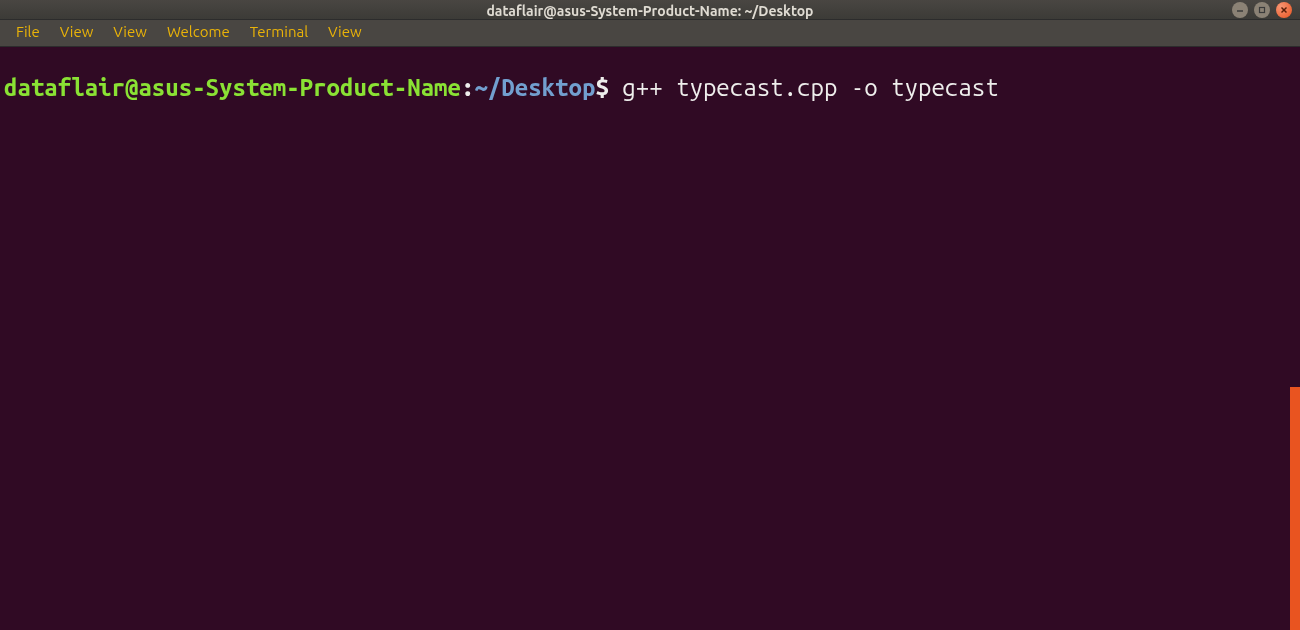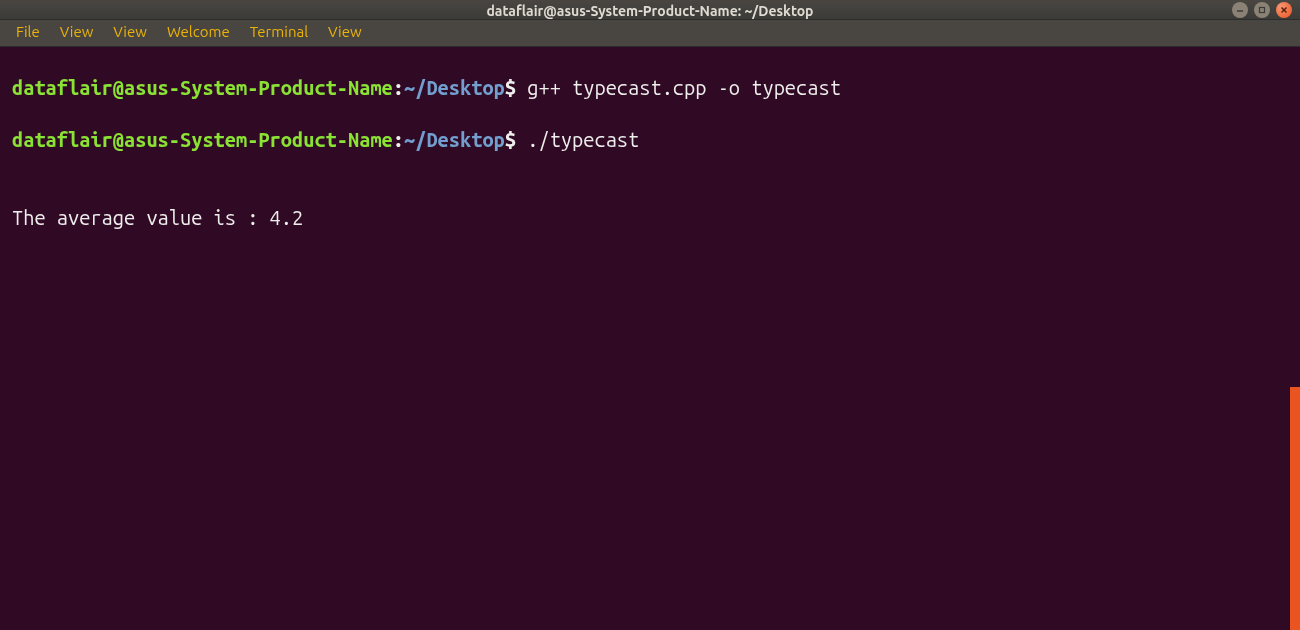--- a/index.html
+++ b/index.html
@@ -78,22 +78,22 @@
       font-size: 15px;
       border-bottom: 1px solid #2c2c2c;
     }
     .menu-item {
       padding: 3px 10px;
       cursor: pointer;
     }
     .terminal {
       flex: 1;
       background: #300a24;
-      padding: 2px 12px;
-      font-size: 20px;
+      padding: 2px 4px;
+      font-size: 24px;
       line-height: 26px;
       color: #eeeeec;
       white-space: pre;
       position: relative;
       font-family: "Ubuntu Mono", "DejaVu Sans Mono", monospace;
     }
     .scrollbar-track {
       position: absolute;
       right: 0;
       top: 340px;
@@ -163,19 +163,17 @@
     <span class="menu-item">File</span>
     <span class="menu-item">View</span>
     <span class="menu-item">View</span>
     <span class="menu-item">Welcome</span>
     <span class="menu-item">Terminal</span>
     <span class="menu-item">View</span>
   </div>
 
   <div class="terminal">
 <span class="line"><span class="prompt-user">dataflair@asus-System-Product-Name</span><span class="prompt-colon">:</span><span class="prompt-path">~/Desktop</span><span class="prompt-dollar">$</span><span class="cmd"> g++ typecast.cpp -o typecast</span></span>
-<span class="line"><span class="prompt-user">dataflair@asus-System-Product-Name</span><span class="prompt-colon">:</span><span class="prompt-path">~/Desktop</span><span class="prompt-dollar">$</span><span class="cmd"> ./typecast</span></span>
 <span class="line"></span>
-<span class="line">The average value is : 4.2</span>
     <div class="scrollbar-track"></div>
   </div>
 
 </div>
 
 </body></html>

